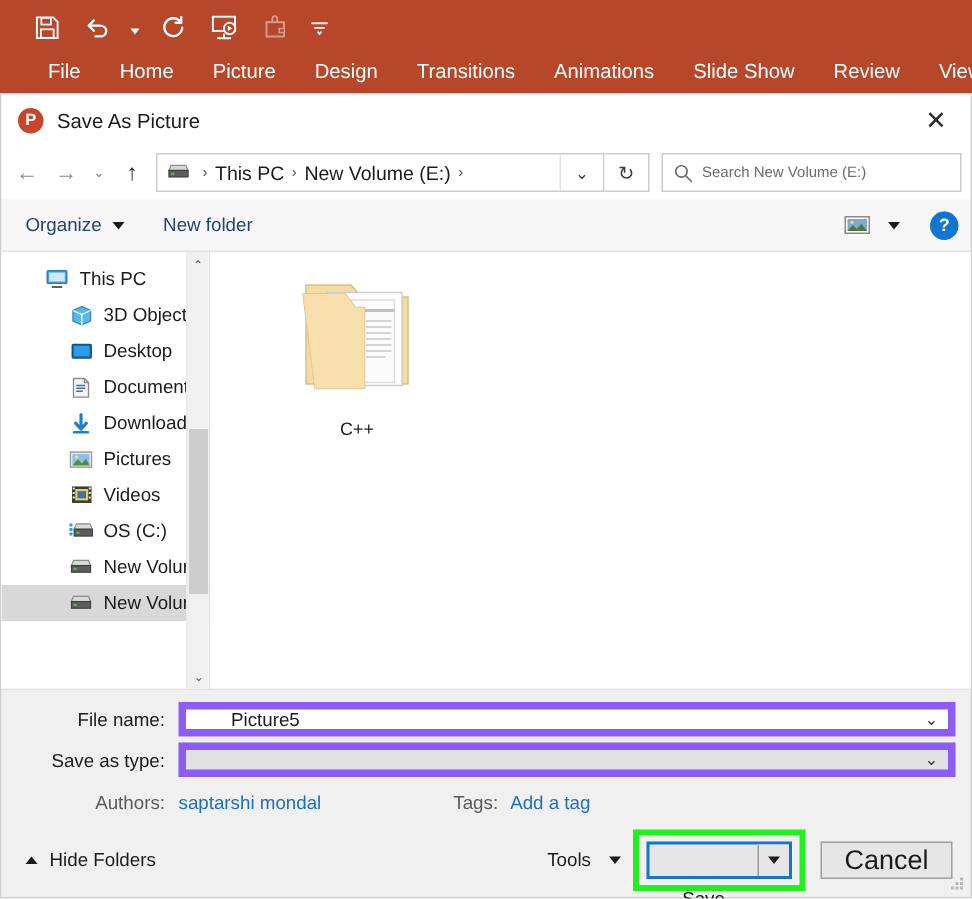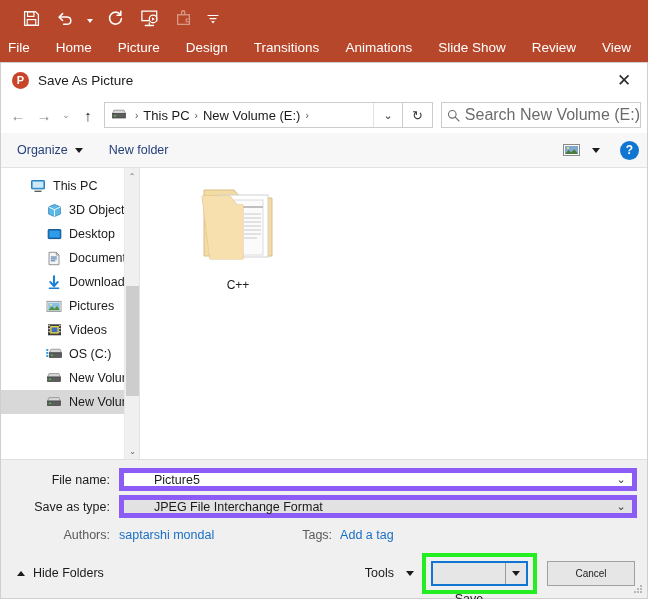--- a/index.html
+++ b/index.html
@@ -33,21 +33,21 @@
   .qat-more{width:26px;height:28px;display:flex;align-items:center;justify-content:center;color:#fff;font-size:12px;}
 
   .ribbon-tabs{
     position:absolute;left:0;top:34px;width:648px;height:28px;
     display:flex;align-items:center;
   }
   .rtab{
     color:#ffffff;font-size:13.5px;line-height:28px;white-space:nowrap;
     padding:0 13px;
   }
-  .rtab:first-child{padding-left:8px;}
+  .rtab:first-child{padding-left:32px;}
 
   .ppt-body{
     position:absolute;left:0;top:62px;width:648px;height:537px;background:#ffffff;
     border-top:1px solid #d8d3cc;box-sizing:border-box;
   }
 
   
   .dlg{
     position:absolute;left:0;top:62px;width:648px;height:537px;
     background:#f0f0f0;border:1px solid #cfcfcf;box-sizing:border-box;
@@ -98,21 +98,21 @@
   .refreshbtn{
     width:30px;height:26px;border:1px solid #cccccc;border-left:none;background:#fff;
     display:flex;align-items:center;justify-content:center;color:#3b3b3b;font-size:13px;
     box-sizing:border-box;flex:0 0 auto;
   }
   .searchbox{
     width:200px;height:26px;border:1px solid #cccccc;background:#ffffff;margin-left:8px;
     display:flex;align-items:center;box-sizing:border-box;flex:0 0 auto;
   }
   .search-ico{width:26px;display:flex;align-items:center;justify-content:center;color:#6d6d6d;}
-  .search-ph{font-size:16px;color:#6b6b6b;white-space:nowrap;}
+  .search-ph{font-size:10px;color:#6b6b6b;white-space:nowrap;}
 
   
   .cmdbar{
     height:34px;background:#f7f7f7;border-bottom:1px solid #e2e2e2;
     display:flex;align-items:center;flex:0 0 auto;position:relative;
   }
   .cmd-item{
     display:flex;align-items:center;gap:7px;height:24px;padding:0 10px;margin-left:6px;
   }
   .cmd-item .lbl{font-size:12.5px;color:#24417a;}
@@ -211,21 +211,21 @@
     width:72px;display:flex;align-items:center;justify-content:center;
     font-size:12.5px;color:#1b1b1b;background:#e6e6e6;margin-top:36px;
   }
   .savesplit{
     width:20px;display:flex;align-items:center;justify-content:center;
     border-left:1px solid #9a9a9a;background:#e6e6e6;
   }
   .savesplit i{width:0;height:0;border-left:4px solid transparent;border-right:4px solid transparent;border-top:5px solid #1b1b1b;}
   .cancelbtn{
     width:88px;height:25px;border:1px solid #a0a0a0;background:#e6e6e6;
-    display:flex;align-items:center;justify-content:center;font-size:10px;color:#1b1b1b;
+    display:flex;align-items:center;justify-content:center;font-size:18px;color:#1b1b1b;
     margin-left:10px;box-sizing:border-box;
   }
   .grip{
     position:absolute;right:4px;bottom:3px;width:10px;height:10px;opacity:.55;
   }
   .grip span{position:absolute;width:2px;height:2px;background:#8a8a8a;}
 </style>
 </head>
 <body>
 
@@ -510,21 +510,20 @@
       <div class="frow">
         <div class="flabel">File name:</div>
         <div class="finput">
           <span class="fval">Picture5</span>
           <span class="fcaret">⌄</span>
         </div>
       </div>
       <div class="frow">
         <div class="flabel">Save as type:</div>
         <div class="finput grey">
-          <span class="fval">JPEG File Interchange Format</span>
           <span class="fcaret">⌄</span>
         </div>
       </div>
       <div class="metarow">
         <div class="flabel" style="color:#5a5a5a;">Authors:</div>
         <div class="meta-val" style="margin-left:0;">saptarshi mondal</div>
         <div class="meta-gap"></div>
         <div class="meta-lbl">Tags:</div>
         <div class="meta-val">Add a tag</div>
       </div>

